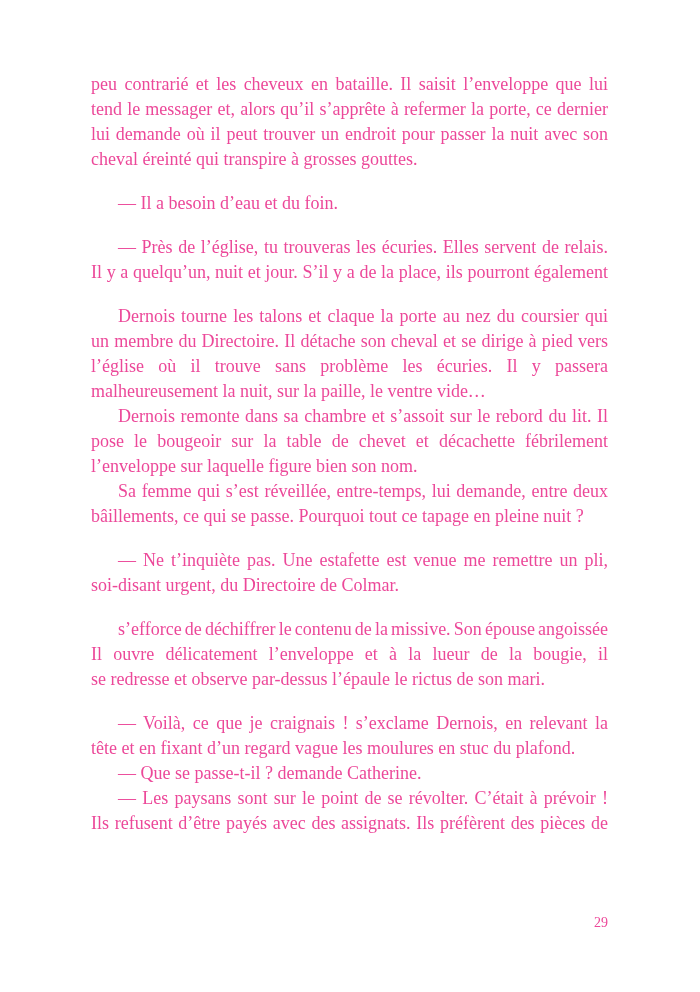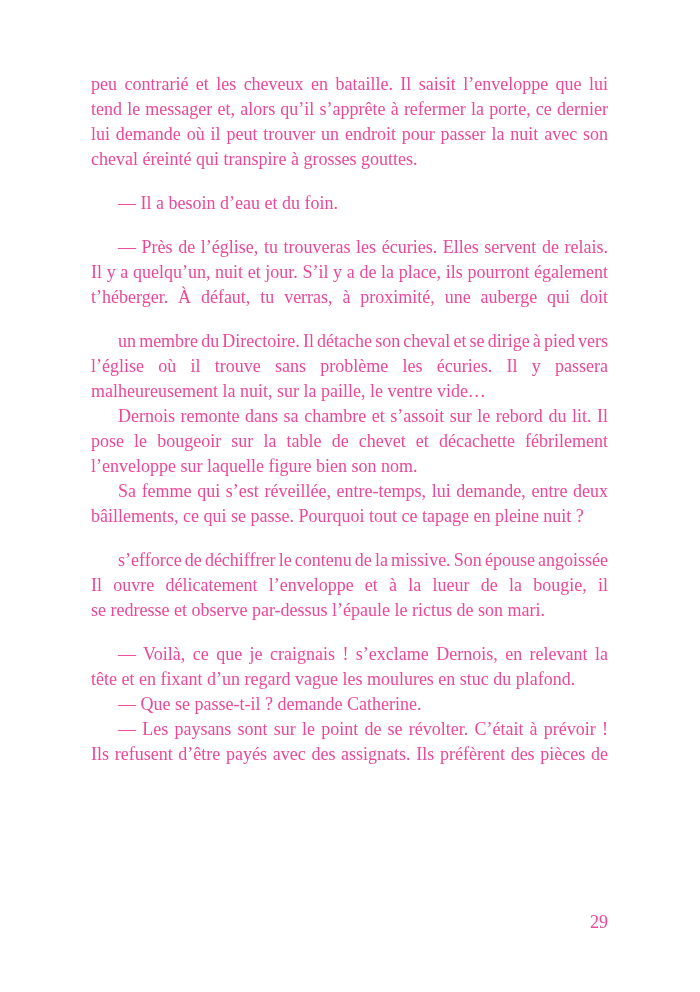--- a/index.html
+++ b/index.html
@@ -45,21 +45,21 @@
     word-spacing: normal;
   }
   .para.indent .line:first-child {
     text-indent: 27px;
   }
   .page-number {
     position: absolute;
     top: 910px;
     left: 91px;
     width: 517px;
-    font-size: 18px;
+    font-size: 14px;
     line-height: 25px;
     text-align: right;
   }
 </style>
 </head>
 <body>
 
 <div class="page">
   <div class="text-column">
       <div class="para">
@@ -67,35 +67,39 @@
         <div class="line">tend le messager et, alors qu’il s’apprête à refermer la porte, ce dernier</div>
         <div class="line">lui demande où il peut trouver un endroit pour passer la nuit avec son</div>
         <div class="line last">cheval éreinté qui transpire à grosses gouttes.</div>
       </div>
       <div class="para gap indent">
         <div class="line last">— Il a besoin d’eau et du foin.</div>
       </div>
       <div class="para gap indent">
         <div class="line">— Près de l’église, tu trouveras les écuries. Elles servent de relais.</div>
         <div class="line">Il y a quelqu’un, nuit et jour. S’il y a de la place, ils pourront également</div>
-        <div class="line">t’héberger. À défaut, tu verras, à proximité, une auberge qui doit</div>
       </div>
       <div class="para gap indent">
+        <div class="line">Dernois tourne les talons et claque la porte au nez du coursier qui</div>
         <div class="line">un membre du Directoire. Il détache son cheval et se dirige à pied vers</div>
         <div class="line">l’église où il trouve sans problème les écuries. Il y passera</div>
         <div class="line last">malheureusement la nuit, sur la paille, le ventre vide…</div>
       </div>
       <div class="para indent">
         <div class="line">Dernois remonte dans sa chambre et s’assoit sur le rebord du lit. Il</div>
         <div class="line">pose le bougeoir sur la table de chevet et décachette fébrilement</div>
         <div class="line last">l’enveloppe sur laquelle figure bien son nom.</div>
       </div>
       <div class="para indent">
         <div class="line">Sa femme qui s’est réveillée, entre-temps, lui demande, entre deux</div>
         <div class="line last">bâillements, ce qui se passe. Pourquoi tout ce tapage en pleine nuit ?</div>
+      </div>
+      <div class="para gap indent">
+        <div class="line">— Ne t’inquiète pas. Une estafette est venue me remettre un pli,</div>
+        <div class="line last">soi-disant urgent, du Directoire de Colmar.</div>
       </div>
       <div class="para gap indent">
         <div class="line">s’efforce de déchiffrer le contenu de la missive. Son épouse angoissée</div>
         <div class="line">Il ouvre délicatement l’enveloppe et à la lueur de la bougie, il</div>
         <div class="line last">se redresse et observe par-dessus l’épaule le rictus de son mari.</div>
       </div>
       <div class="para gap indent">
         <div class="line">— Voilà, ce que je craignais ! s’exclame Dernois, en relevant la</div>
         <div class="line last">tête et en fixant d’un regard vague les moulures en stuc du plafond.</div>
       </div>

